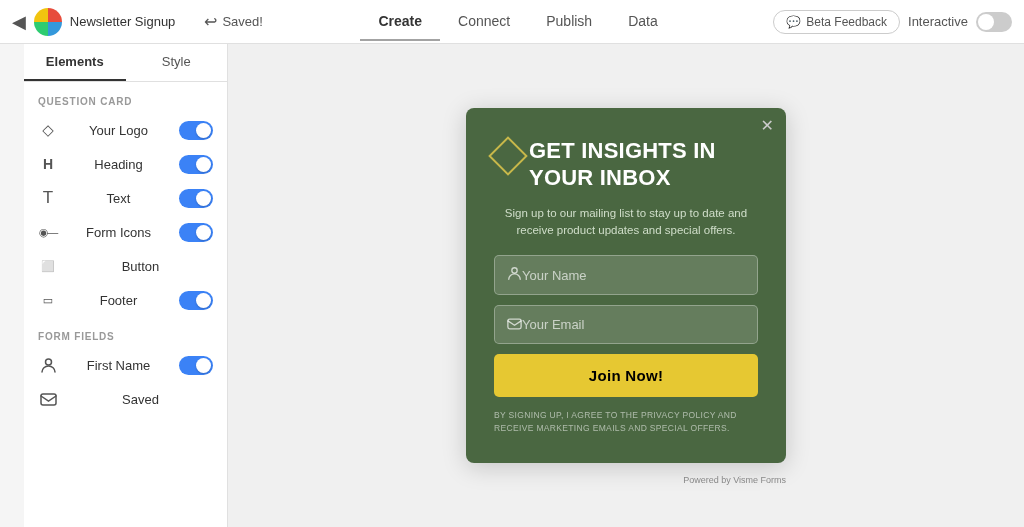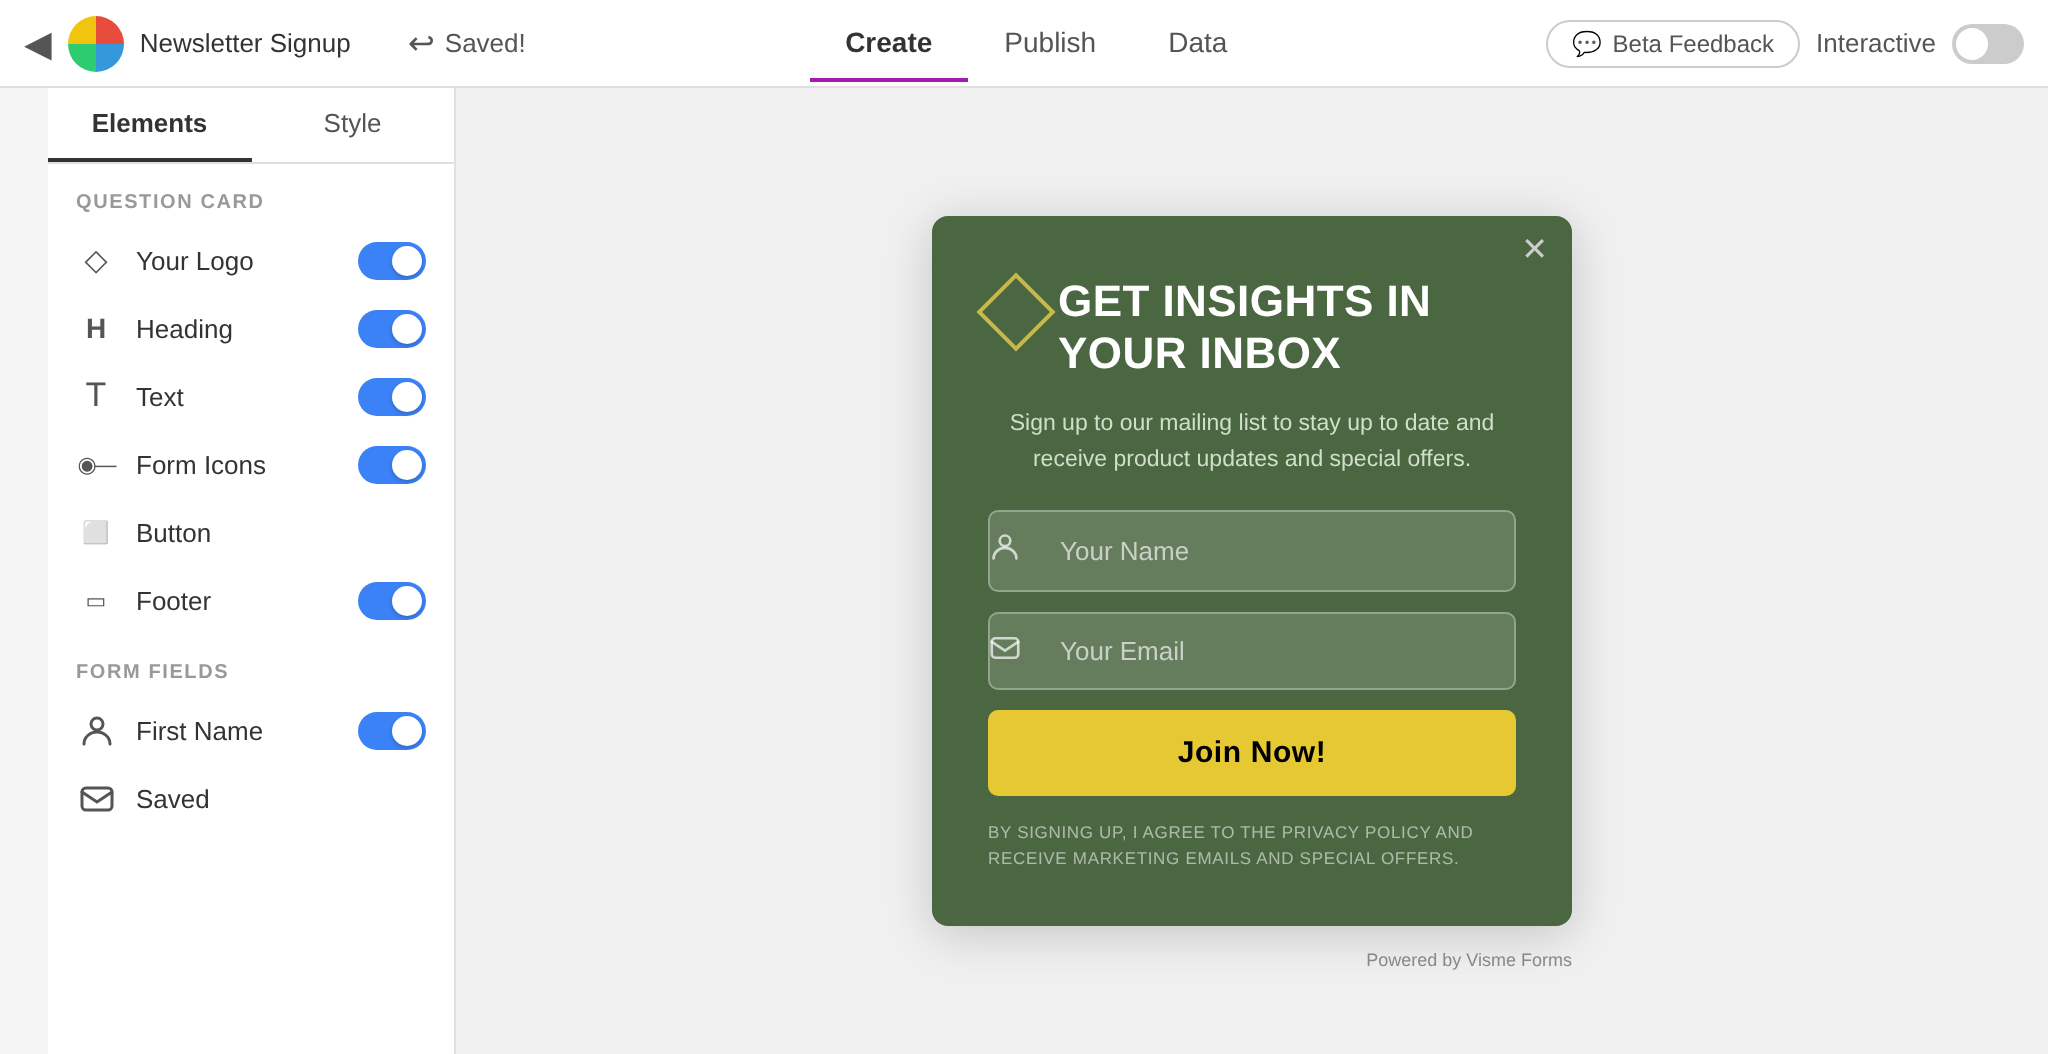--- a/index.html
+++ b/index.html
@@ -11,60 +11,60 @@
       border-bottom: 1px solid #e0e0e0; height: 44px; padding: 0 12px; gap: 12px;
     }
     .topnav-left { display: flex; align-items: center; gap: 8px; min-width: 180px; }
     .nav-back { background: none; border: none; cursor: pointer; font-size: 18px; color: #555; }
     .logo-circle { width: 28px; height: 28px; border-radius: 50%; background: conic-gradient(#e74c3c 0deg 90deg, #3498db 90deg 180deg, #2ecc71 180deg 270deg, #f1c40f 270deg 360deg); }
     .project-name { font-size: 13px; color: #333; font-weight: 500; }
     .saved-indicator { display: flex; align-items: center; gap: 5px; font-size: 13px; color: #555; }
     .saved-indicator .undo-icon { font-size: 16px; }
     .nav-tabs { display: flex; align-items: center; gap: 0; flex: 1; justify-content: center; }
     .nav-tab { padding: 10px 18px; font-size: 14px; cursor: pointer; color: #555; border-bottom: 2px solid transparent; background: none; border-top: none; border-left: none; border-right: none; font-weight: 400; }
-    .nav-tab.active { color: #333; border-bottom: 2px solid #a21caf; font-weight: 600; }
+    .nav-tab.active { color: #333; border-bottom: 2px solid #a3a3a3; font-weight: 600; }
     .nav-right { display: flex; align-items: center; gap: 8px; min-width: 200px; justify-content: flex-end; }
     .beta-btn { display: flex; align-items: center; gap: 5px; border: 1px solid #ccc; border-radius: 16px; padding: 4px 12px; font-size: 12px; cursor: pointer; background: #fff; color: #555; }
     .interactive-label { font-size: 13px; color: #555; }
     .toggle-switch { width: 36px; height: 20px; background: #ccc; border-radius: 10px; position: relative; cursor: pointer; }
     .toggle-switch .knob { width: 16px; height: 16px; background: #fff; border-radius: 50%; position: absolute; top: 2px; left: 2px; transition: left 0.2s; }
 
     
     .main-layout { display: flex; height: calc(527px - 44px); margin-left: 24px; }
 
     
     .sidebar { width: 204px; background: #fff; border-right: 1px solid #e0e0e0; display: flex; flex-direction: column; overflow-y: auto; }
     .sidebar-tabs { display: flex; border-bottom: 1px solid #e0e0e0; }
     .sidebar-tab { flex: 1; padding: 10px 0; text-align: center; font-size: 13px; cursor: pointer; color: #555; border-bottom: 2px solid transparent; }
     .sidebar-tab.active { color: #333; border-bottom: 2px solid #333; font-weight: 600; }
     .sidebar-section-label { font-size: 10px; font-weight: 700; color: #999; letter-spacing: 0.08em; padding: 14px 14px 6px; text-transform: uppercase; }
     .sidebar-item { display: flex; align-items: center; padding: 7px 14px; gap: 10px; }
     .item-icon { width: 20px; height: 20px; display: flex; align-items: center; justify-content: center; color: #555; font-size: 15px; flex-shrink: 0; }
-    .item-label { flex: 1; font-size: 13px; color: #333; }
+    .item-label { flex: 1; font-size: 13px; color: #333; text-align: center; }
     
     .toggle { width: 34px; height: 19px; border-radius: 10px; background: #ccc; position: relative; cursor: pointer; flex-shrink: 0; }
     .toggle .t-knob { width: 15px; height: 15px; background: #fff; border-radius: 50%; position: absolute; top: 2px; left: 2px; transition: left 0.2s; box-shadow: 0 1px 2px rgba(0,0,0,0.2); }
     .toggle.on { background: #3b82f6; }
     .toggle.on .t-knob { left: 17px; }
 
     
     .canvas { flex: 1; background: #f0f0f0; display: flex; align-items: center; justify-content: center; position: relative; overflow: hidden; }
 
     
     .form-card {
       background: #4a6741; border-radius: 8px; width: 320px;
       padding: 30px 28px 20px; position: relative; box-shadow: 0 4px 24px rgba(0,0,0,0.18);
       color: #fff;
     }
     .close-btn { position: absolute; top: 10px; right: 12px; background: none; border: none; color: #ccc; font-size: 16px; cursor: pointer; line-height: 1; }
     .card-header { display: flex; align-items: flex-start; gap: 7px; margin-bottom: 14px; }
     .diamond-icon { width: 28px; height: 28px; background: none; border: 2.5px solid #c8b84a; transform: rotate(45deg); flex-shrink: 0; margin-top: 4px; }
     .card-title { font-size: 22px; font-weight: 800; line-height: 1.2; text-transform: uppercase; letter-spacing: 0.01em; }
     .card-subtitle { font-size: 11.5px; color: #d0deca; text-align: center; margin-bottom: 16px; line-height: 1.5; }
-    .form-input-wrap { background: rgba(255,255,255,0.15); border: 1px solid rgba(255,255,255,0.3); border-radius: 5px; display: flex; align-items: center; padding: 10px 0; margin-bottom: 10px; gap: 20px; }
+    .form-input-wrap { background: rgba(255,255,255,0.15); border: 1px solid rgba(255,255,255,0.3); border-radius: 5px; display: flex; align-items: center; padding: 10px 12px; margin-bottom: 10px; gap: 0; }
     .form-input-wrap input { background: none; border: none; outline: none; color: #fff; font-size: 13px; flex: 1; }
     .form-input-wrap input::placeholder { color: rgba(255,255,255,0.65); }
     .input-icon { color: rgba(255,255,255,0.7); font-size: 15px; }
     .join-btn { width: 100%; background: #e6c832; color: #000000; border: none; border-radius: 5px; padding: 13px; font-size: 15px; font-weight: 700; cursor: pointer; margin-bottom: 12px; letter-spacing: 0.02em; }
     .disclaimer { font-size: 8.5px; color: rgba(255,255,255,0.55); line-height: 1.5; text-transform: uppercase; letter-spacing: 0.04em; margin-bottom: 8px; }
     .powered-by { text-align: right; font-size: 9px; color: #888; position: absolute; bottom: -22px; right: 0; white-space: nowrap; }
   </style>
 </head>
 <body>
 
@@ -73,20 +73,21 @@
     <button class="nav-back">◀</button>
     <div class="logo-circle"></div>
     <span class="project-name">Newsletter Signup</span>
   </div>
   <div class="saved-indicator">
     <span class="undo-icon">↩</span>
     <span>Saved!</span>
   </div>
   <div class="nav-tabs">
     <button class="nav-tab active">Create</button>
+    <button class="nav-tab">Connect</button>
     <button class="nav-tab">Publish</button>
     <button class="nav-tab">Data</button>
   </div>
   <div class="nav-right">
     <button class="beta-btn">
       <span>💬</span>
       <span>Beta Feedback</span>
     </button>
     <span class="interactive-label">Interactive</span>
     <div class="toggle-switch">

